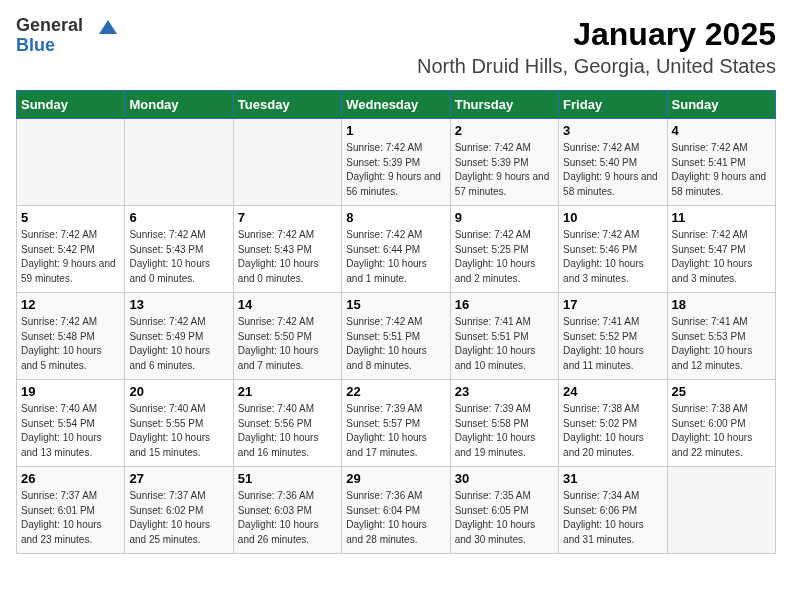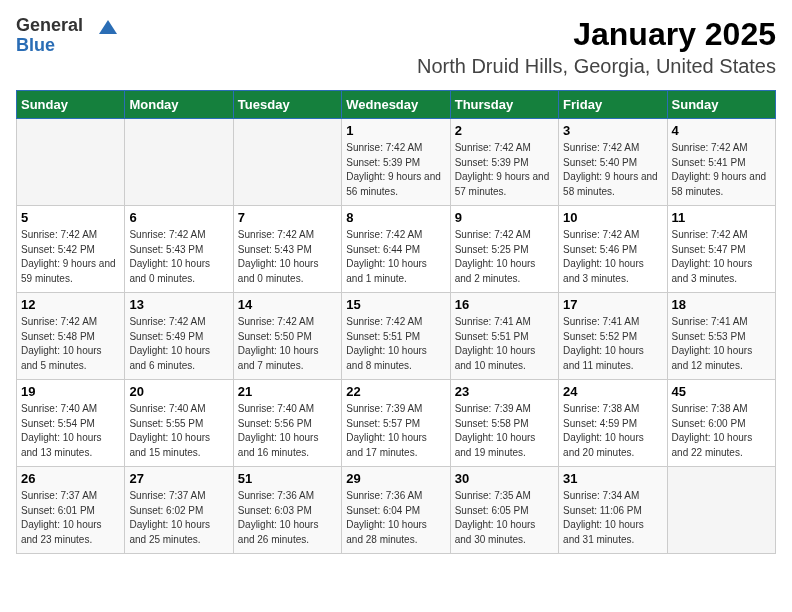--- a/index.html
+++ b/index.html
@@ -211,24 +211,24 @@
         <td>
           <span class="day-num">22</span>
           <div class="day-info"><span>Sunrise: 7:39 AM</span><br><span>Sunset: 5:57 PM</span><br><span>Daylight: 10 hours and 17 minutes.</span></div>
         </td>
         <td>
           <span class="day-num">23</span>
           <div class="day-info"><span>Sunrise: 7:39 AM</span><br><span>Sunset: 5:58 PM</span><br><span>Daylight: 10 hours and 19 minutes.</span></div>
         </td>
         <td>
           <span class="day-num">24</span>
-          <div class="day-info"><span>Sunrise: 7:38 AM</span><br><span>Sunset: 4:59 PM</span><br><span>Daylight: 10 hours and 20 minutes.</span></div>
-        </td>
-        <td>
-          <span class="day-num">45</span>
+          <div class="day-info"><span>Sunrise: 7:38 AM</span><br><span>Sunset: 5:02 PM</span><br><span>Daylight: 10 hours and 20 minutes.</span></div>
+        </td>
+        <td>
+          <span class="day-num">25</span>
           <div class="day-info"><span>Sunrise: 7:38 AM</span><br><span>Sunset: 6:00 PM</span><br><span>Daylight: 10 hours and 22 minutes.</span></div>
         </td>
       </tr>
       <tr>
         <td>
           <span class="day-num">26</span>
           <div class="day-info"><span>Sunrise: 7:37 AM</span><br><span>Sunset: 6:01 PM</span><br><span>Daylight: 10 hours and 23 minutes.</span></div>
         </td>
         <td>
           <span class="day-num">27</span>
@@ -241,18 +241,18 @@
         <td>
           <span class="day-num">29</span>
           <div class="day-info"><span>Sunrise: 7:36 AM</span><br><span>Sunset: 6:04 PM</span><br><span>Daylight: 10 hours and 28 minutes.</span></div>
         </td>
         <td>
           <span class="day-num">30</span>
           <div class="day-info"><span>Sunrise: 7:35 AM</span><br><span>Sunset: 6:05 PM</span><br><span>Daylight: 10 hours and 30 minutes.</span></div>
         </td>
         <td>
           <span class="day-num">31</span>
-          <div class="day-info"><span>Sunrise: 7:34 AM</span><br><span>Sunset: 11:06 PM</span><br><span>Daylight: 10 hours and 31 minutes.</span></div>
+          <div class="day-info"><span>Sunrise: 7:34 AM</span><br><span>Sunset: 6:06 PM</span><br><span>Daylight: 10 hours and 31 minutes.</span></div>
         </td>
         <td class="empty-cell"></td>
       </tr>
     </tbody>
 </table>
 
 </body></html>

